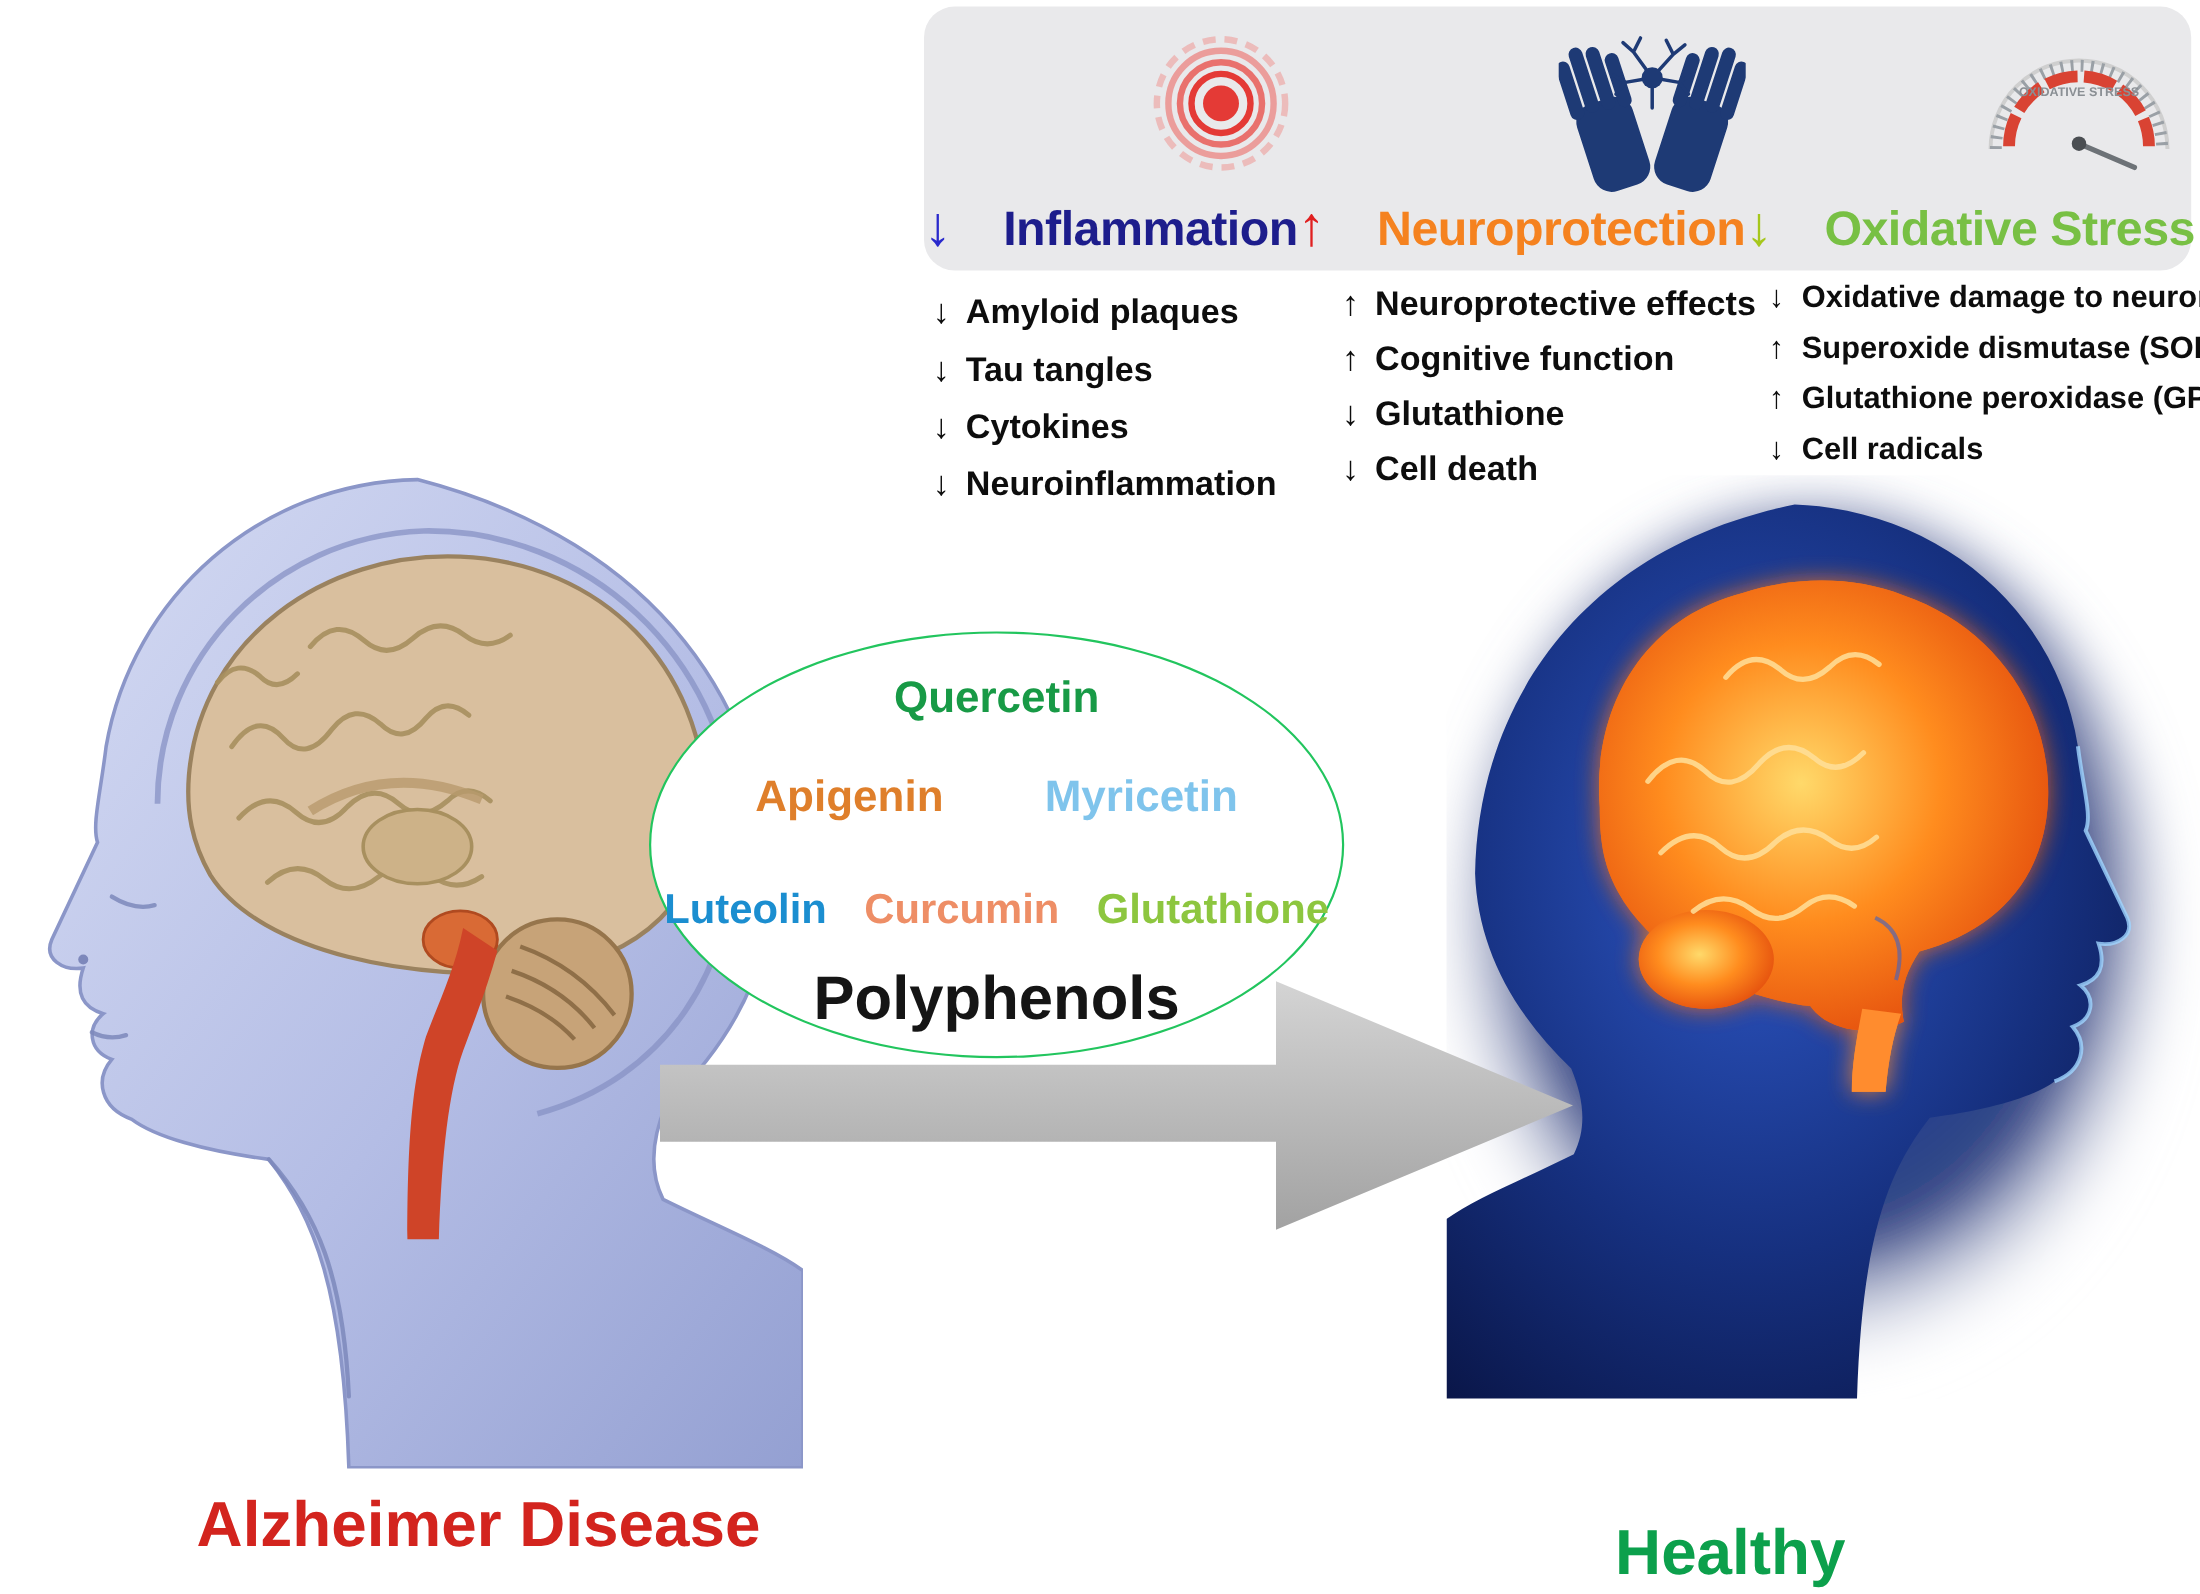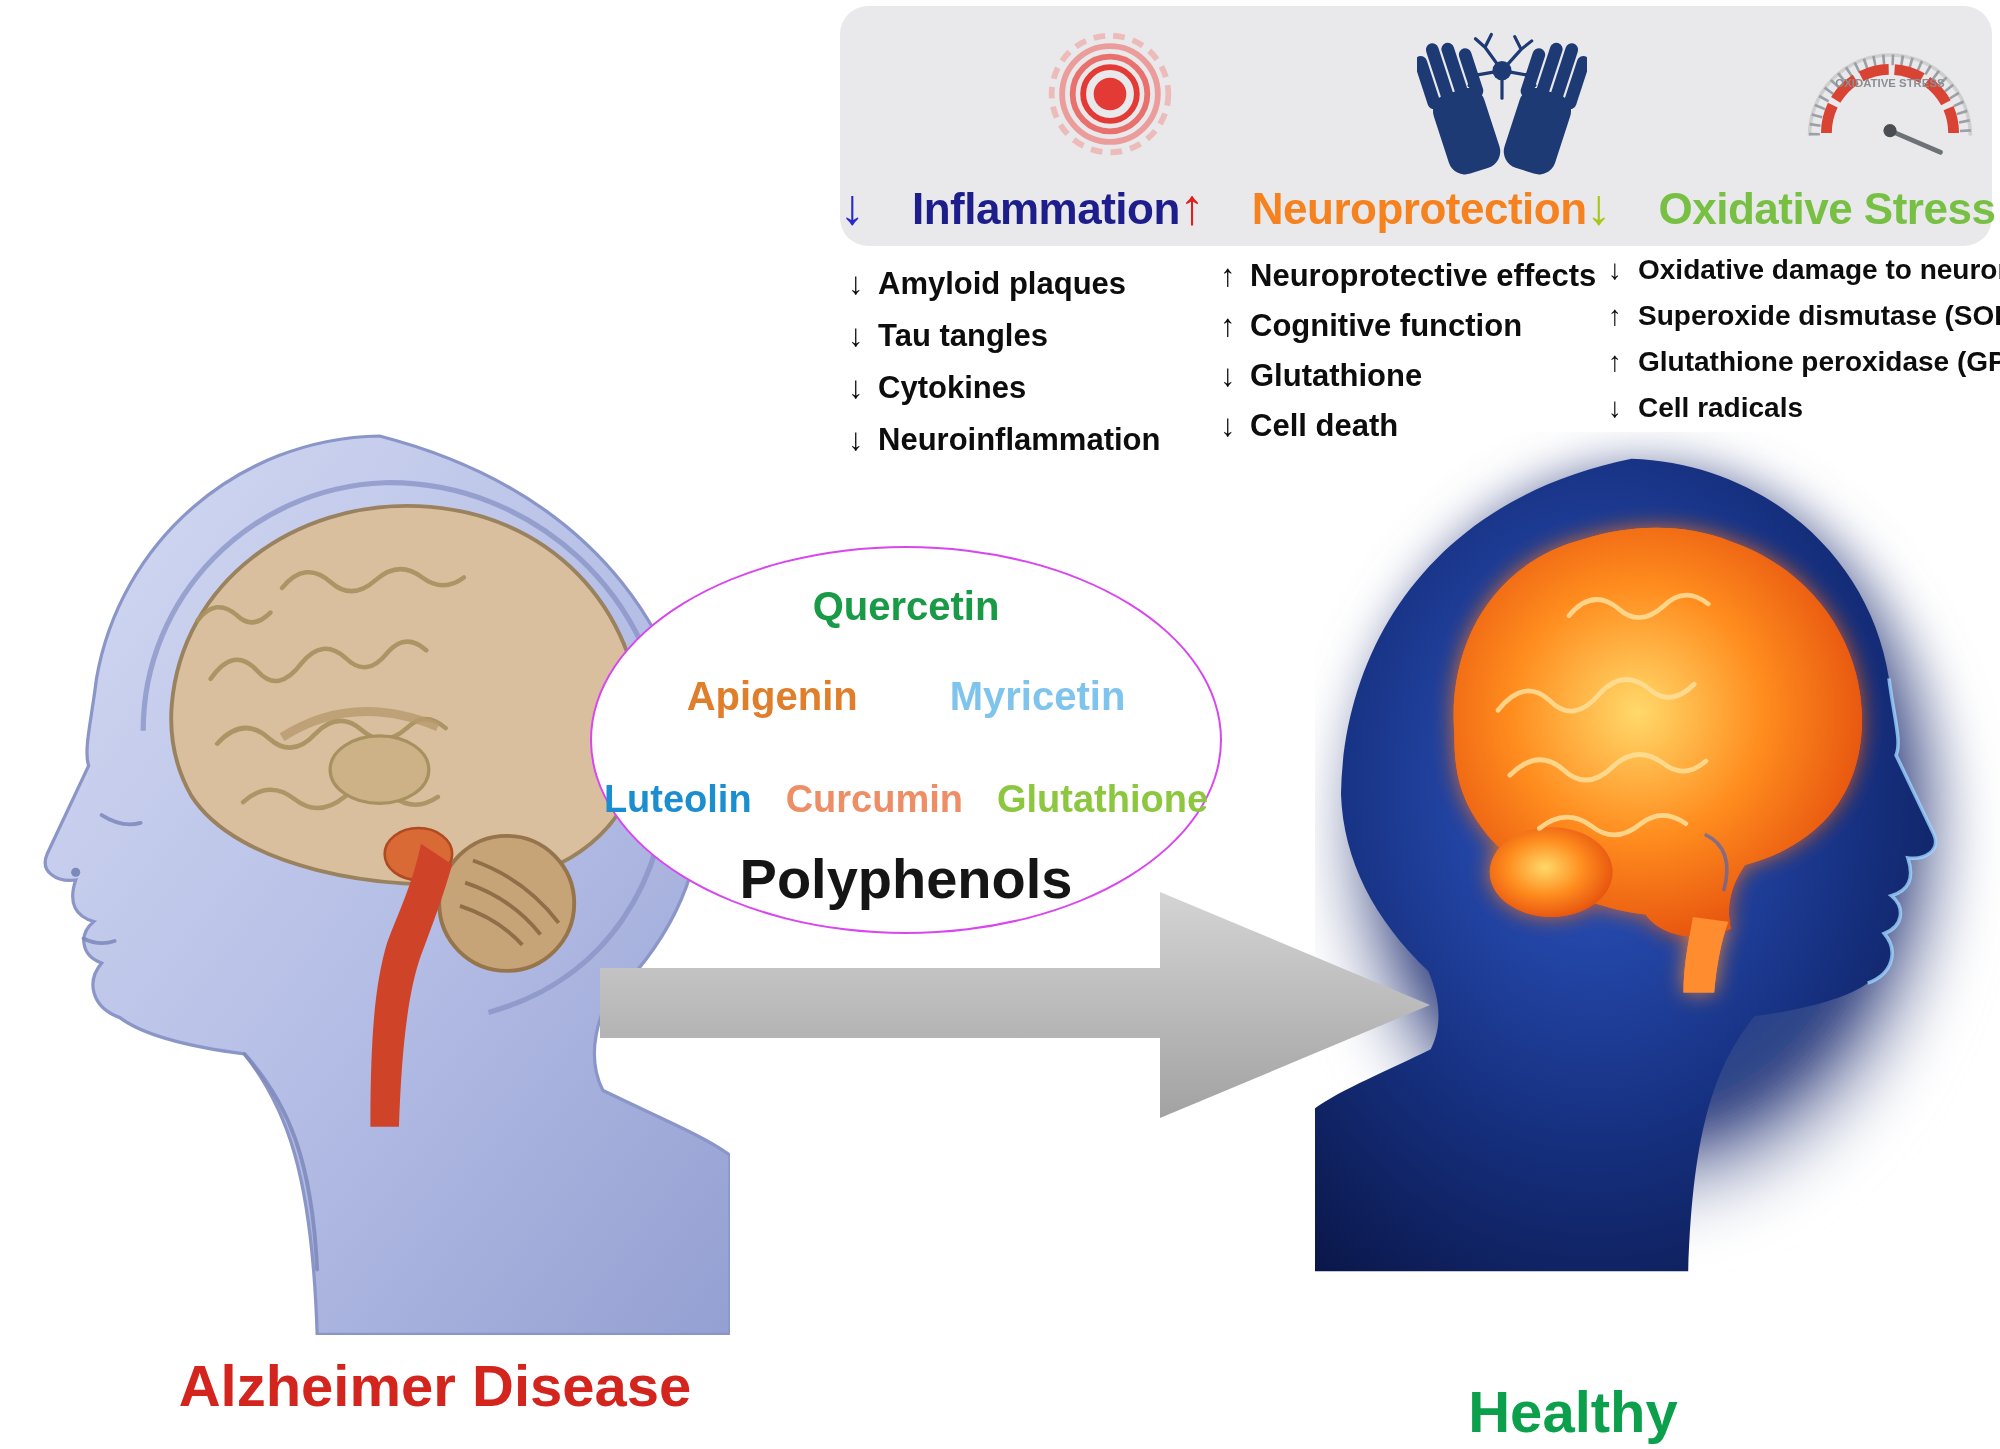--- a/index.html
+++ b/index.html
@@ -23,22 +23,22 @@
   .bullet .bg { display:inline-block; width:30px; }
   .col-a .bullet { font-size:31px; height:52px; }
   .col-b .bullet { font-size:31px; height:50px; }
   .col-c .bullet { font-size:28px; height:46px; }
 
   
   .left-head  { left:-10px;  top:425px;  width:740px; height:910px; }
   .right-head { left:1315px; top:432px;  width:685px; height:840px; }
 
   
-  .ellipse { left:590px; top:546px; width:632px; height:388px; background:#ffffff;
-             border:2px solid #d946ef; border-radius:50%; z-index:6; }
+  .ellipse { left:590px; top:574px; width:632px; height:388px; background:#ffffff;
+             border:2px solid #22c55e; border-radius:50%; z-index:6; }
   .e-row { position:absolute; left:0; right:0; display:flex; justify-content:center; align-items:baseline; font-weight:bold; }
   .row1 { top:36px; }
   .row2 { top:126px; gap:92px; }
   .row3 { top:230px; gap:34px; }
   .row1 span, .row2 span { font-size:40px; }
   .row3 span { font-size:38px; }
   .e-title { position:absolute; left:0; right:0; top:298px; text-align:center; font-weight:bold; font-size:56px; }
 
   
   .big-arrow { left:600px; top:880px; width:830px; height:250px; z-index:5; }

